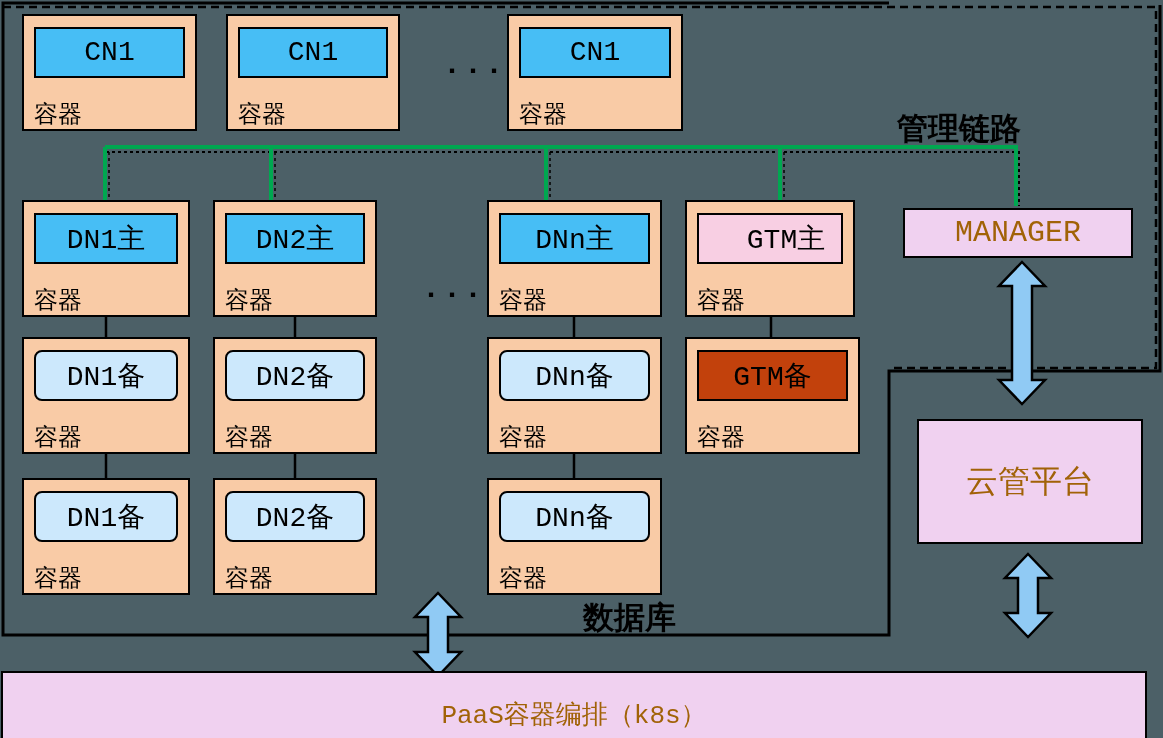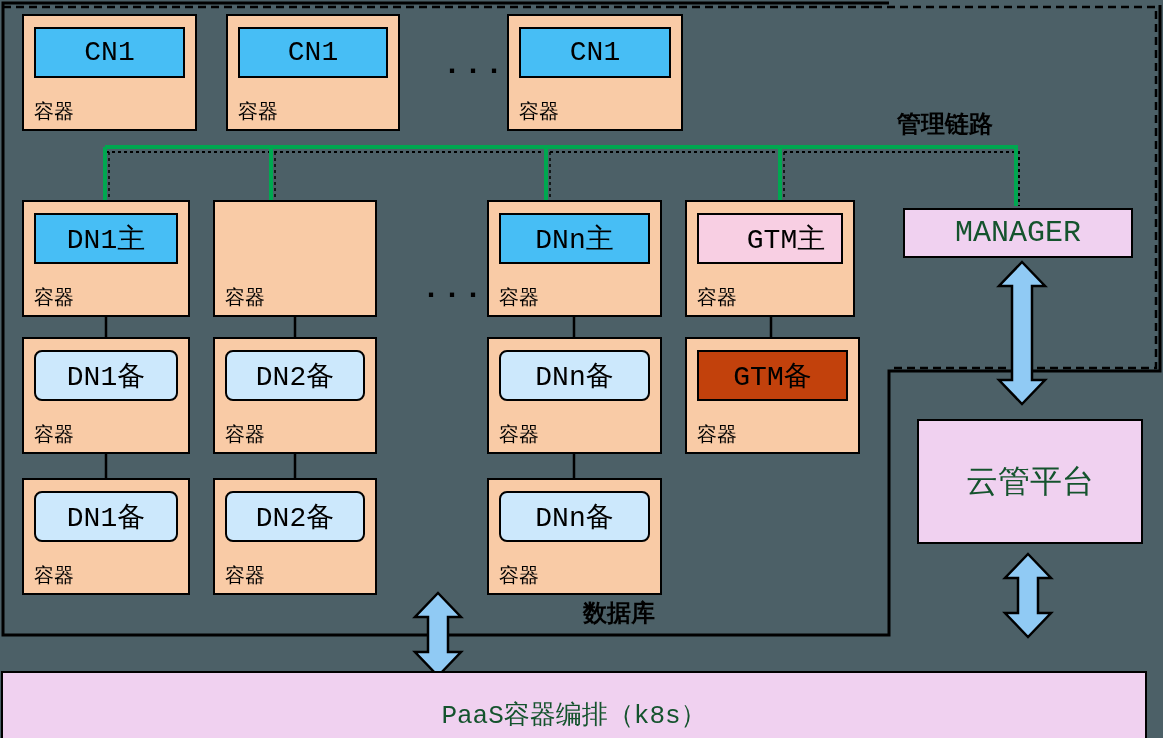--- a/index.html
+++ b/index.html
@@ -26,38 +26,38 @@
     box-sizing:border-box;
     display:flex;align-items:center;justify-content:center;
     font-size:28px;color:#000;
   }
   .node.blue{background:#47BEF5;}
   .node.lblue{background:#CCE8FC;border-radius:8px;}
   .node.pink{background:#F8CFE3;padding-left:32px;}
   .node.lpink{background:#c2410c;}
   .ctag{
     position:absolute;left:10px;top:82px;
-    font-size:20px;color:#000;
+    font-size:24px;color:#000;
   }
   .dots{
     position:absolute;
     font-size:30px;font-weight:bold;color:#000;
     letter-spacing:3px;
   }
   .platform{
     position:absolute;
     background:#F0D1F0;
     border:2px solid #000;
     box-sizing:border-box;
     display:flex;align-items:center;justify-content:center;
-    color:#14532d;
+    color:#a16207;
   }
   .annot{
     position:absolute;
-    font-size:24px;font-weight:bold;color:#000;
+    font-size:31px;font-weight:bold;color:#000;
     white-space:nowrap;
   }
 </style>
 </head>
 <body>
 
 <div id="stage">
 
   <svg class="layer" width="1163" height="738" viewBox="0 0 1163 738">
 
@@ -95,20 +95,21 @@
     <div class="ctag">容器</div>
   </div>
 
   <div class="annot" style="left:897px;top:108px">管理链路</div>
 
   <div class="cbox" style="left:22px;top:200px;width:168px;height:117px">
     <div class="node blue">DN1主</div>
     <div class="ctag">容器</div>
   </div>
   <div class="cbox" style="left:213px;top:200px;width:164px;height:117px">
+    <div class="node blue">DN2主</div>
     <div class="ctag">容器</div>
   </div>
   <div class="dots" style="left:422px;top:272px">...</div>
   <div class="cbox" style="left:487px;top:200px;width:175px;height:117px">
     <div class="node blue">DNn主</div>
     <div class="ctag">容器</div>
   </div>
   <div class="cbox" style="left:685px;top:200px;width:170px;height:117px">
     <div class="node pink">GTM主</div>
     <div class="ctag">容器</div>

